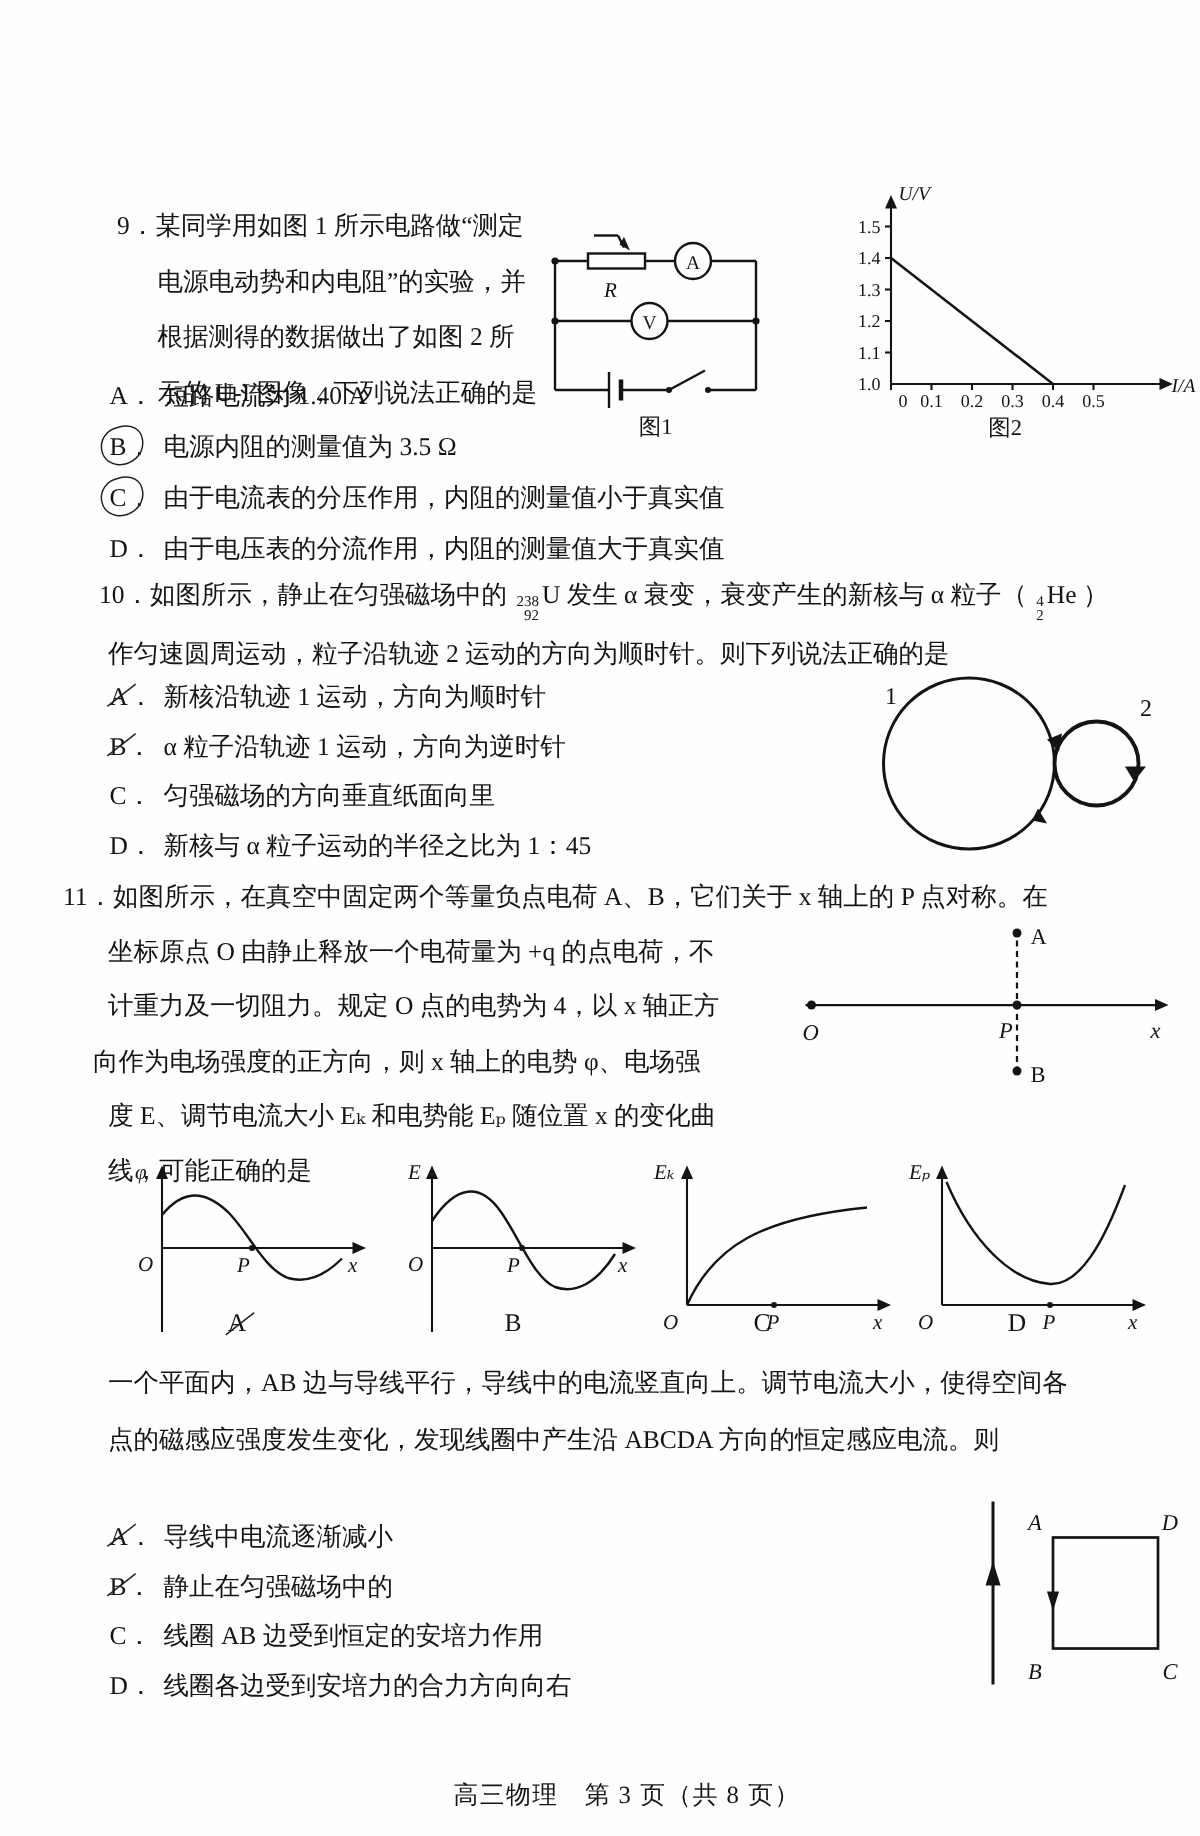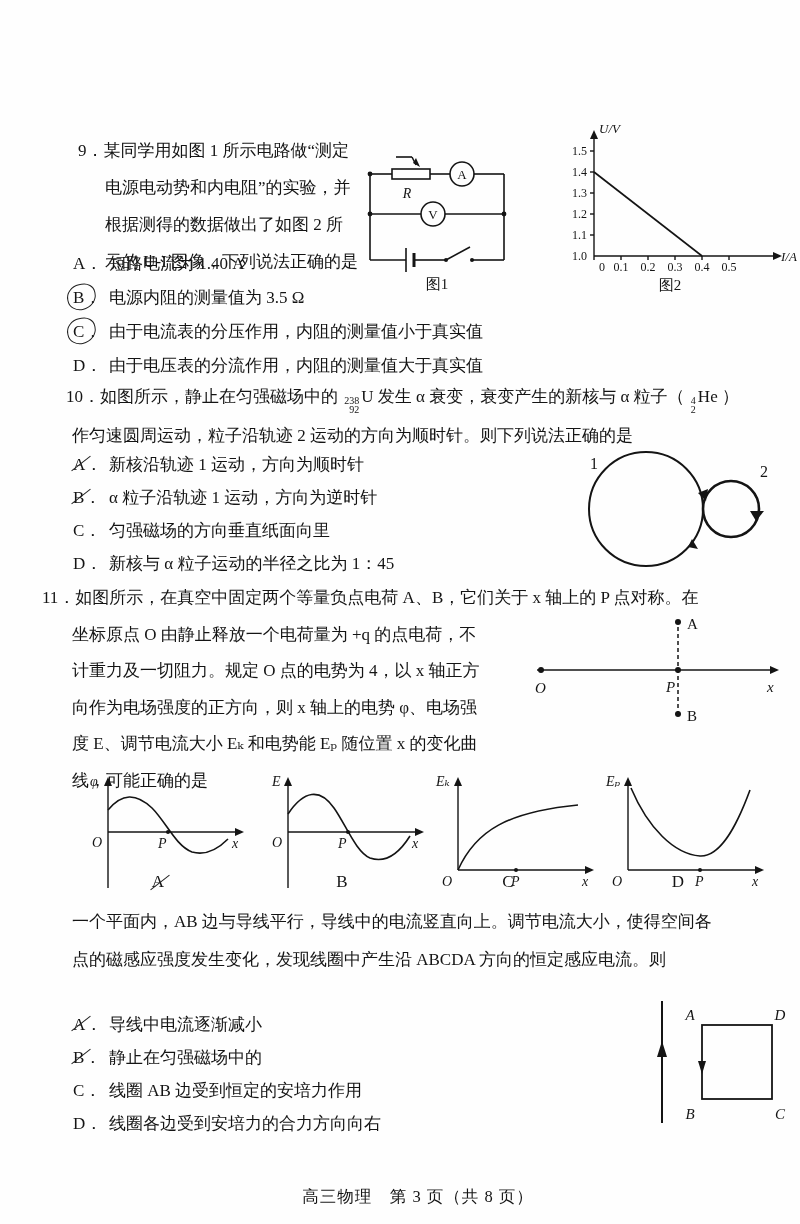--- a/index.html
+++ b/index.html
@@ -173,21 +173,21 @@
       <polygon points="186,84 194,74 180,74"></polygon>
     </g>
     <text x="20" y="32" font-size="16">1</text>
     <text x="190" y="40" font-size="16">2</text>
   </svg>
 
   <div class="abs" style="left:42px;top:580px;line-height:36.5px;">
     <div class="line">11．如图所示，在真空中固定两个等量负点电荷 A、B，它们关于 x 轴上的 P 点对称。在</div>
     <div class="line" style="margin-left:30px;">坐标原点 O 由静止释放一个电荷量为 +q 的点电荷，不</div>
     <div class="line" style="margin-left:30px;">计重力及一切阻力。规定 O 点的电势为 4，以 x 轴正方</div>
-    <div class="line" style="margin-left:30px;">向作为电场强度的正方向，则 x 轴上的电势 φ、电场强</div>
+    <div class="line" style="margin-left:20px;">向作为电场强度的正方向，则 x 轴上的电势 φ、电场强</div>
     <div class="line" style="margin-left:30px;">度 E、调节电流大小 Eₖ 和电势能 Eₚ 随位置 x 的变化曲</div>
     <div class="line" style="margin-left:30px;">线，可能正确的是</div>
   </div>
 
   <svg class="abs" style="left:525px;top:600px;" width="272" height="136" viewBox="0 0 272 136">
     <g stroke="#141414" stroke-width="1.5" fill="none">
       <line x1="12" y1="70" x2="248" y2="70"></line>
       <line x1="153" y1="20" x2="153" y2="116" stroke-dasharray="4 3"></line>
     </g>
     <g fill="#141414">

